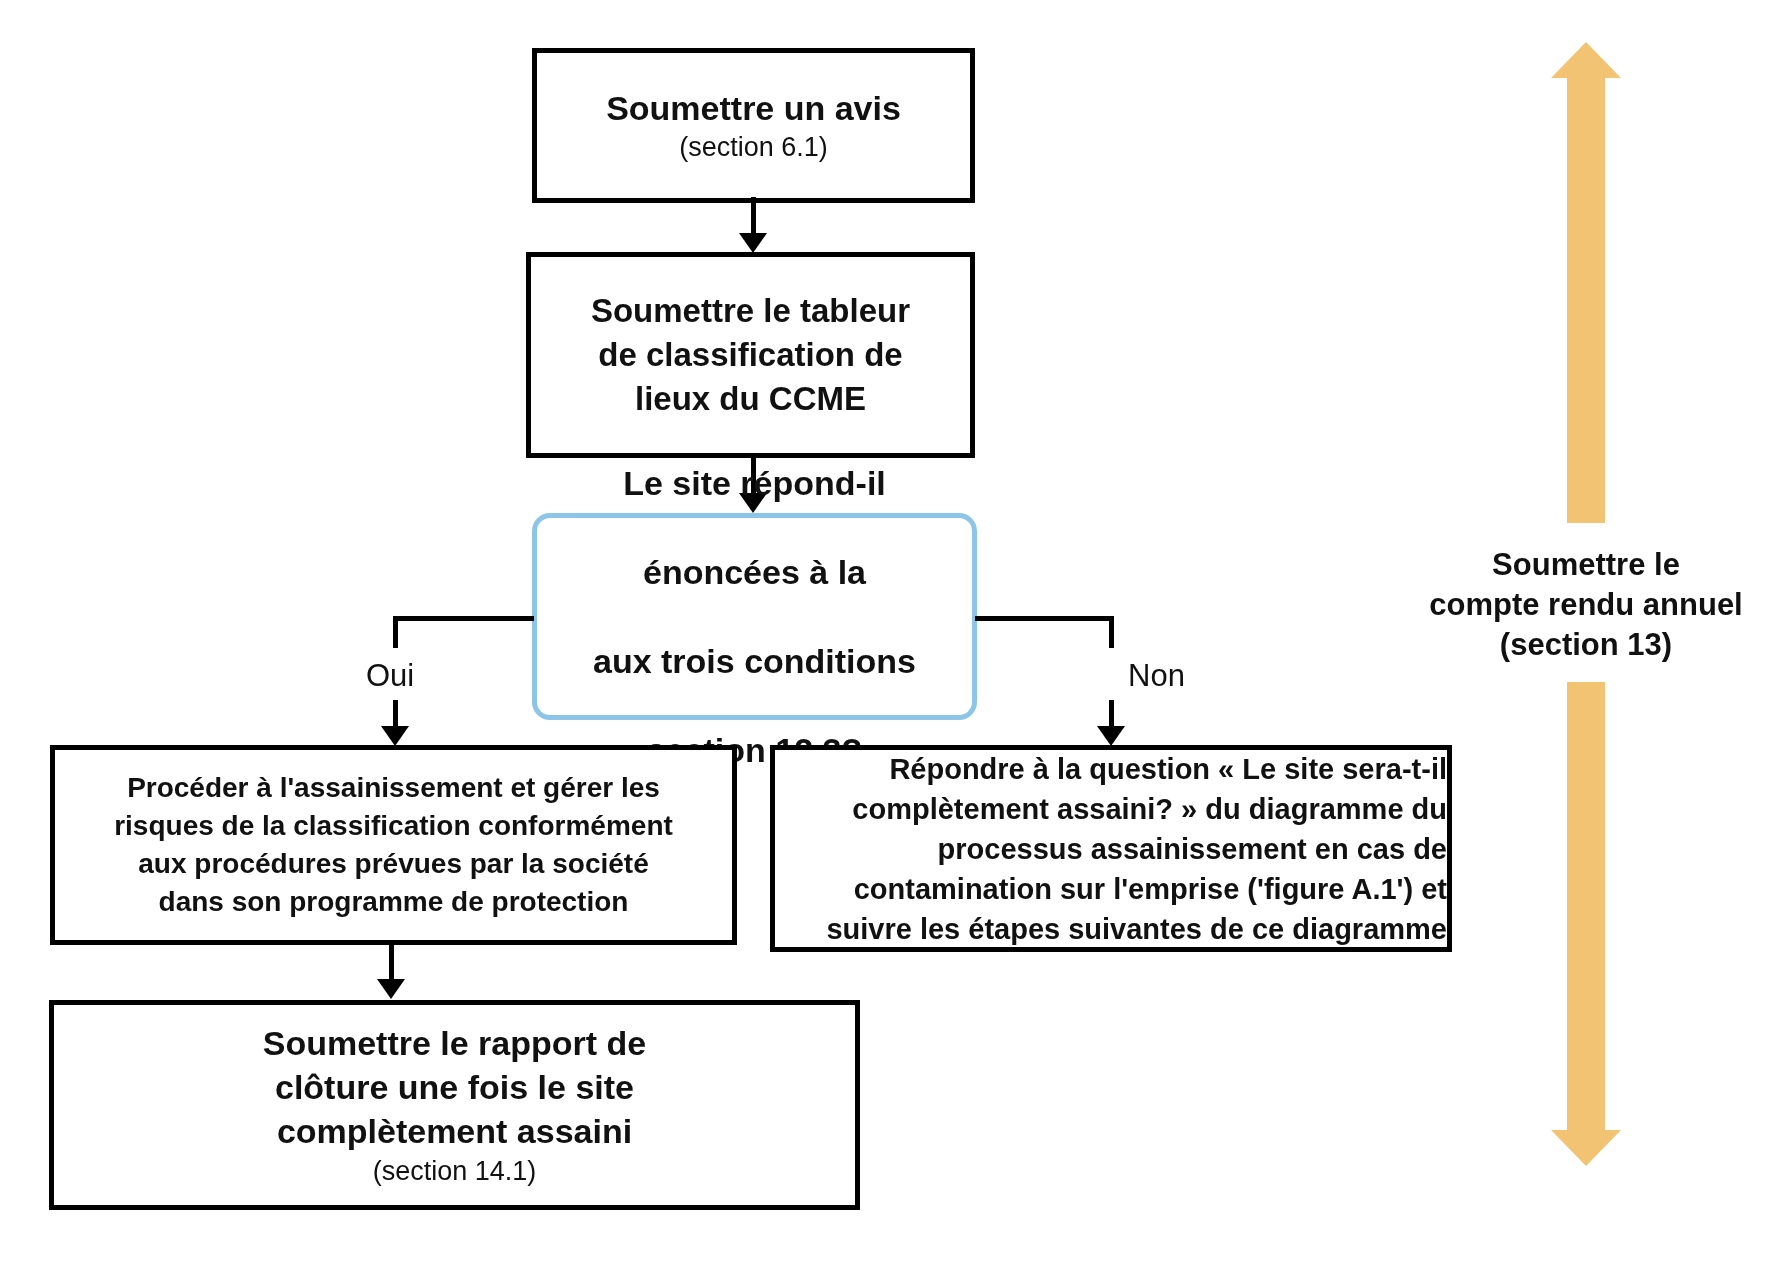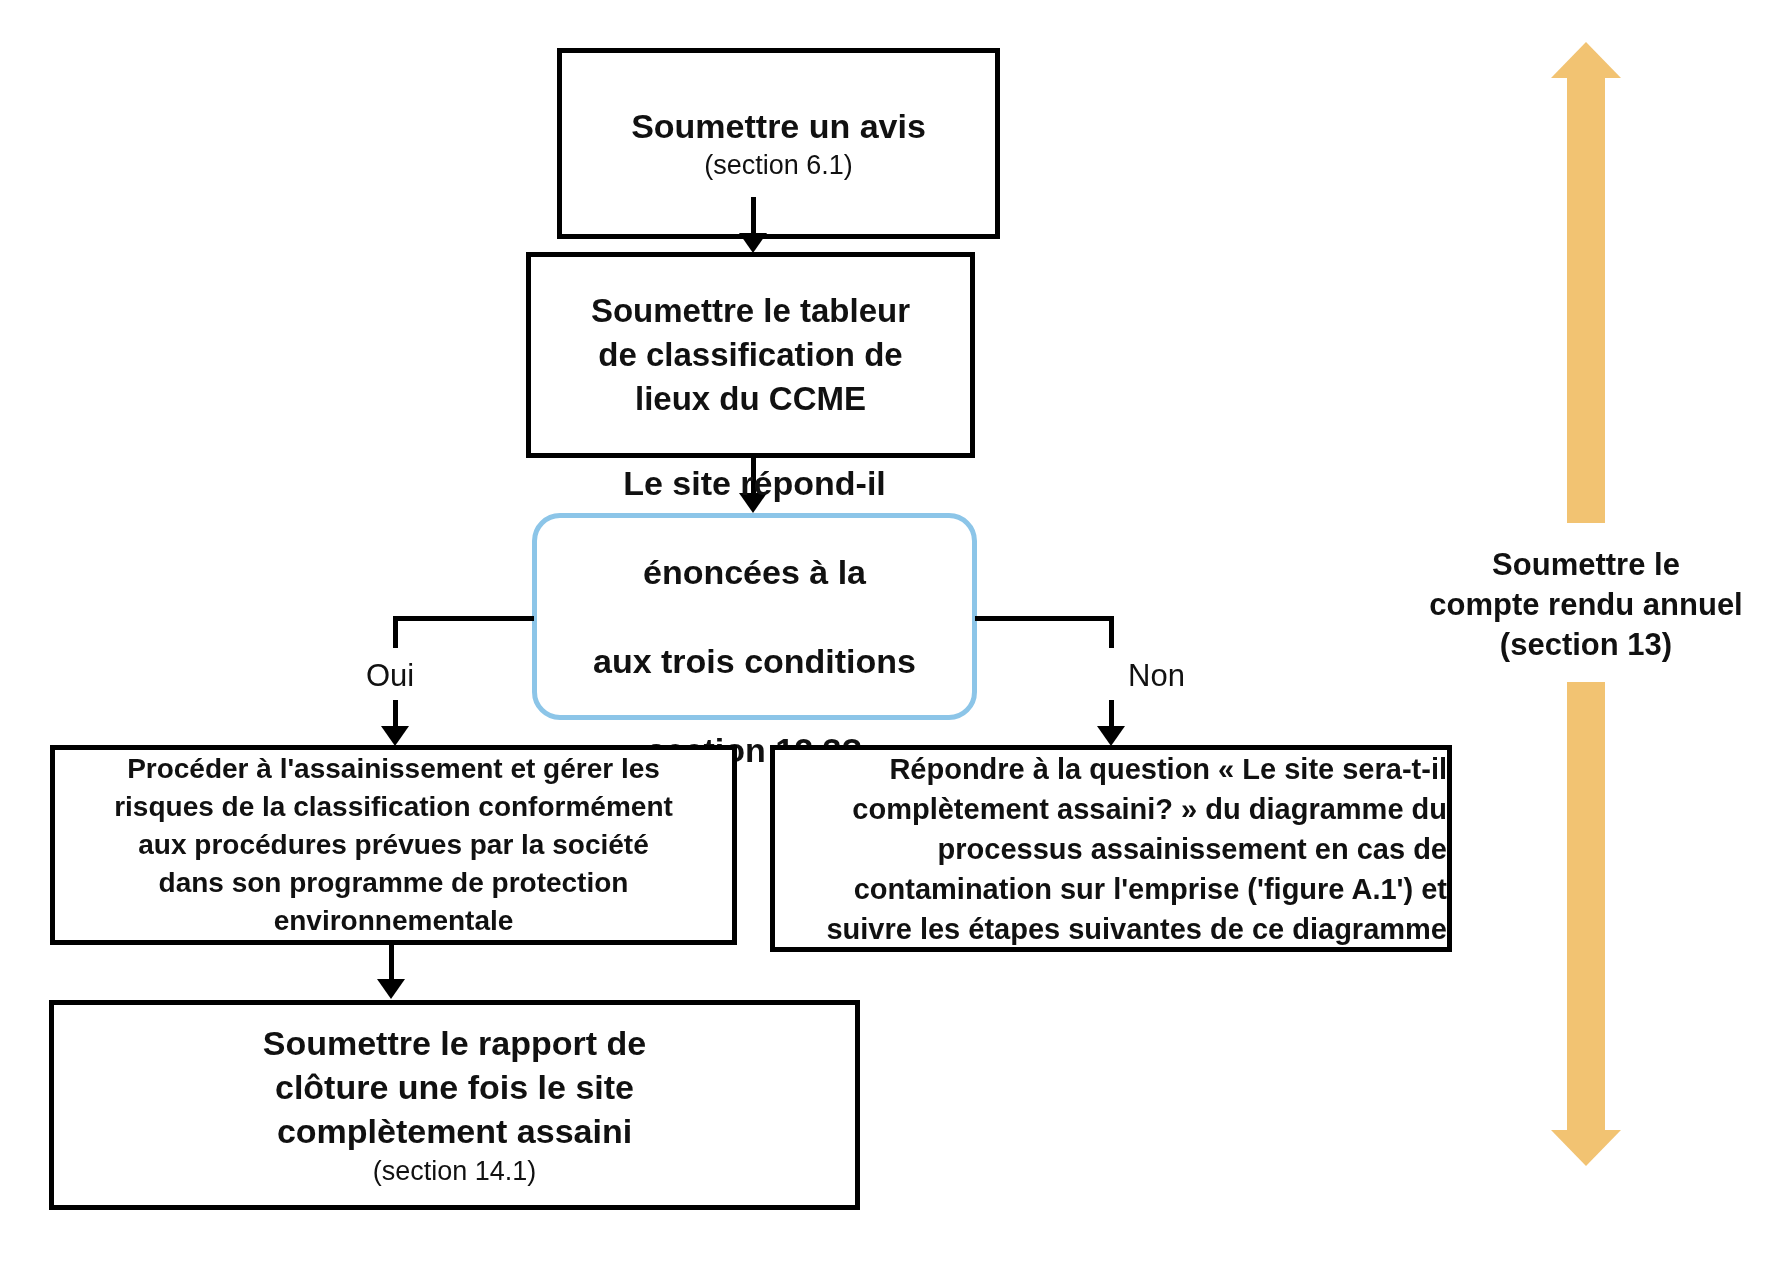--- a/index.html
+++ b/index.html
@@ -23,21 +23,21 @@
     border:5px solid var(--box-border);
     background:#ffffff;
     display:flex;
     flex-direction:column;
     align-items:center;
     justify-content:center;
     text-align:center;
   }
   .decision{
     border-color:var(--decision-border);
-    border-radius:28px;
+    border-radius:18px;
     gap:47px;
   }
   .t34{font-size:34px;font-weight:bold;line-height:42px;}
   .t33{font-size:33px;font-weight:bold;line-height:44px;}
   .t29{font-size:28px;font-weight:bold;line-height:38px;}
   .t30{font-size:29px;font-weight:bold;line-height:40px;}
   .tf{font-size:34px;font-weight:bold;line-height:44px;}
   .section{font-size:27px;font-weight:normal;line-height:36px;}
   .branch-label{
     position:absolute;
@@ -68,21 +68,21 @@
     position:absolute;
     text-align:center;
     font-size:31px;font-weight:bold;line-height:40px;
   }
 </style>
 </head>
 <body>
 
 <div id="canvas">
 
-  <div class="box" style="left:532px;top:48px;width:443px;height:191px;margin-left:25px;">
+  <div class="box" style="left:532px;top:48px;width:443px;height:155px;">
     <div class="t34">Soumettre un avis</div>
     <div class="section">(section 6.1)</div>
   </div>
 
   <div class="vline" style="left:751px;top:197px;width:5px;height:38px;"></div>
   <div class="arrowhead-down" style="left:739px;top:233px;"></div>
 
   <div class="box" style="left:526px;top:252px;width:449px;height:206px;">
     <div class="t33">Soumettre le tableur</div>
     <div class="t33">de classification de</div>
@@ -109,21 +109,20 @@
   <div class="vline" style="left:1109px;top:616px;width:5px;height:32px;"></div>
   <div class="branch-label" style="left:1128px;top:658px;">Non</div>
   <div class="vline" style="left:1109px;top:700px;width:5px;height:28px;"></div>
   <div class="arrowhead-down" style="left:1097px;top:726px;"></div>
 
   <div class="box" style="left:50px;top:745px;width:687px;height:200px;">
     <div class="t29">Procéder à l'assainissement et gérer les</div>
     <div class="t29">risques de la classification conformément</div>
     <div class="t29">aux procédures prévues par la société</div>
     <div class="t29">dans son programme de protection</div>
-    <div class="t29">environnementale</div>
   </div>
 
   <div class="box" style="left:770px;top:745px;width:682px;height:207px;align-items:flex-end;">
     <div class="t30">Répondre à la question « Le site sera-t-il</div>
     <div class="t30">complètement assaini? » du diagramme du</div>
     <div class="t30">processus assainissement en cas de</div>
     <div class="t30">contamination sur l'emprise ('figure A.1') et</div>
     <div class="t30">suivre les étapes suivantes de ce diagramme</div>
   </div>
 

